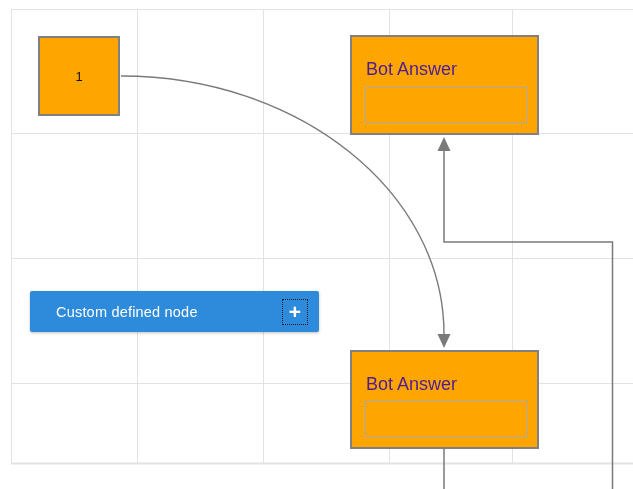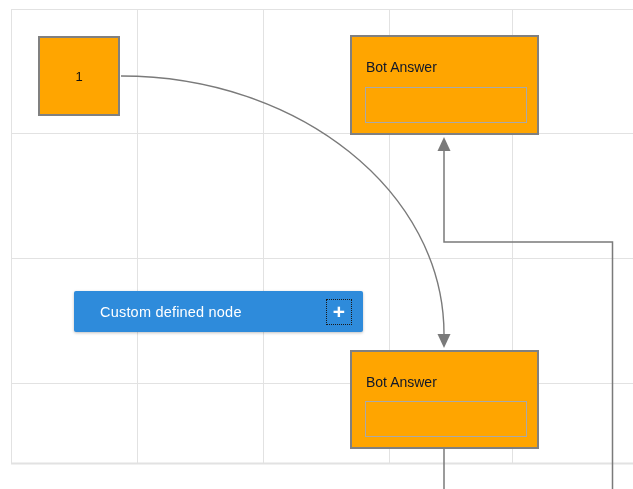--- a/index.html
+++ b/index.html
@@ -34,22 +34,22 @@
   .bot-node {
     width: 189px; height: 100px;
     border: 2px solid #808080;
   }
   .bot-node.top    { left: 350px; top: 35px; }
   .bot-node.bottom { left: 350px; top: 350px; height: 99px; }
 
   .bot-title {
     position: absolute;
     left: 14px; top: 22px;
-    font-size: 14px;
-    color: #0f172a;
+    font-size: 18px;
+    color: #4c1d95;
     text-align: center;
   }
   .bot-input {
     position: absolute;
     left: 13px; top: 50px;
     width: 160px; height: 34px;
     border: 1px solid #a9a9a9;
     background: transparent;
     font-size: 12px; color: #161616;
   }
@@ -127,20 +127,20 @@
   <div class="node bot-node top" style="background: rgb(255, 165, 0); border-color: rgb(128, 128, 128);">
     <div class="bot-title">Bot Answer</div>
     <div class="bot-input"></div>
   </div>
 
   <div class="node bot-node bottom" style="background: rgb(255, 165, 0); border-color: rgb(128, 128, 128);">
     <div class="bot-title">Bot Answer</div>
     <div class="bot-input"></div>
   </div>
 
-  <div class="node custom-node" style="background: rgb(46, 139, 219); color: rgb(255, 255, 255); margin-left: 44px;">
+  <div class="node custom-node" style="background: rgb(46, 139, 219); color: rgb(255, 255, 255);">
     <span class="custom-label">Custom defined node</span>
     <button class="add-btn">
       <span class="plus-glyph">+</span>
     </button>
   </div>
 
 </div>
 
 </body></html>

